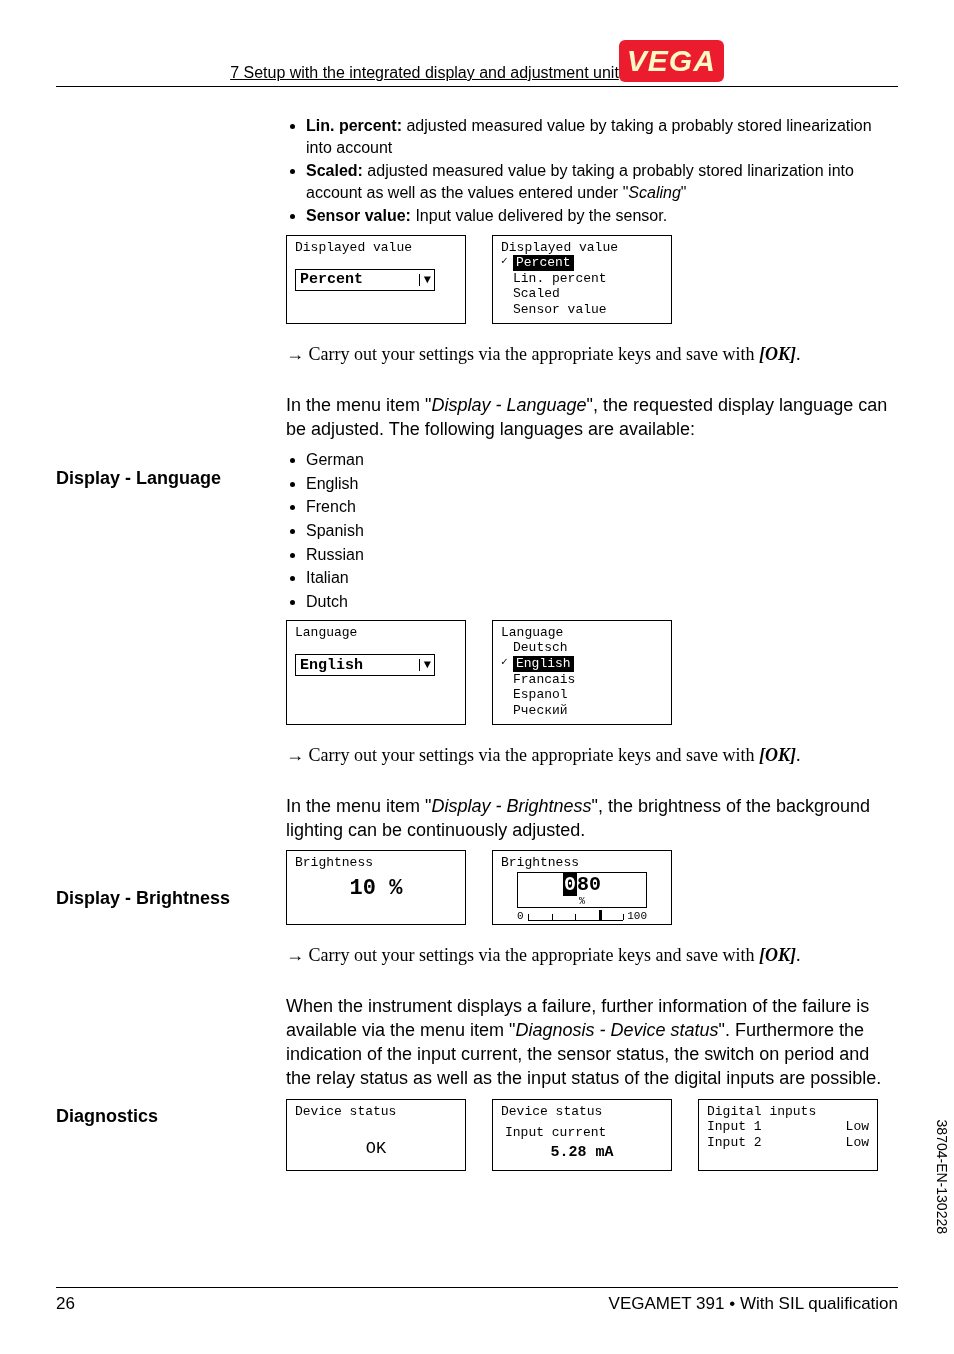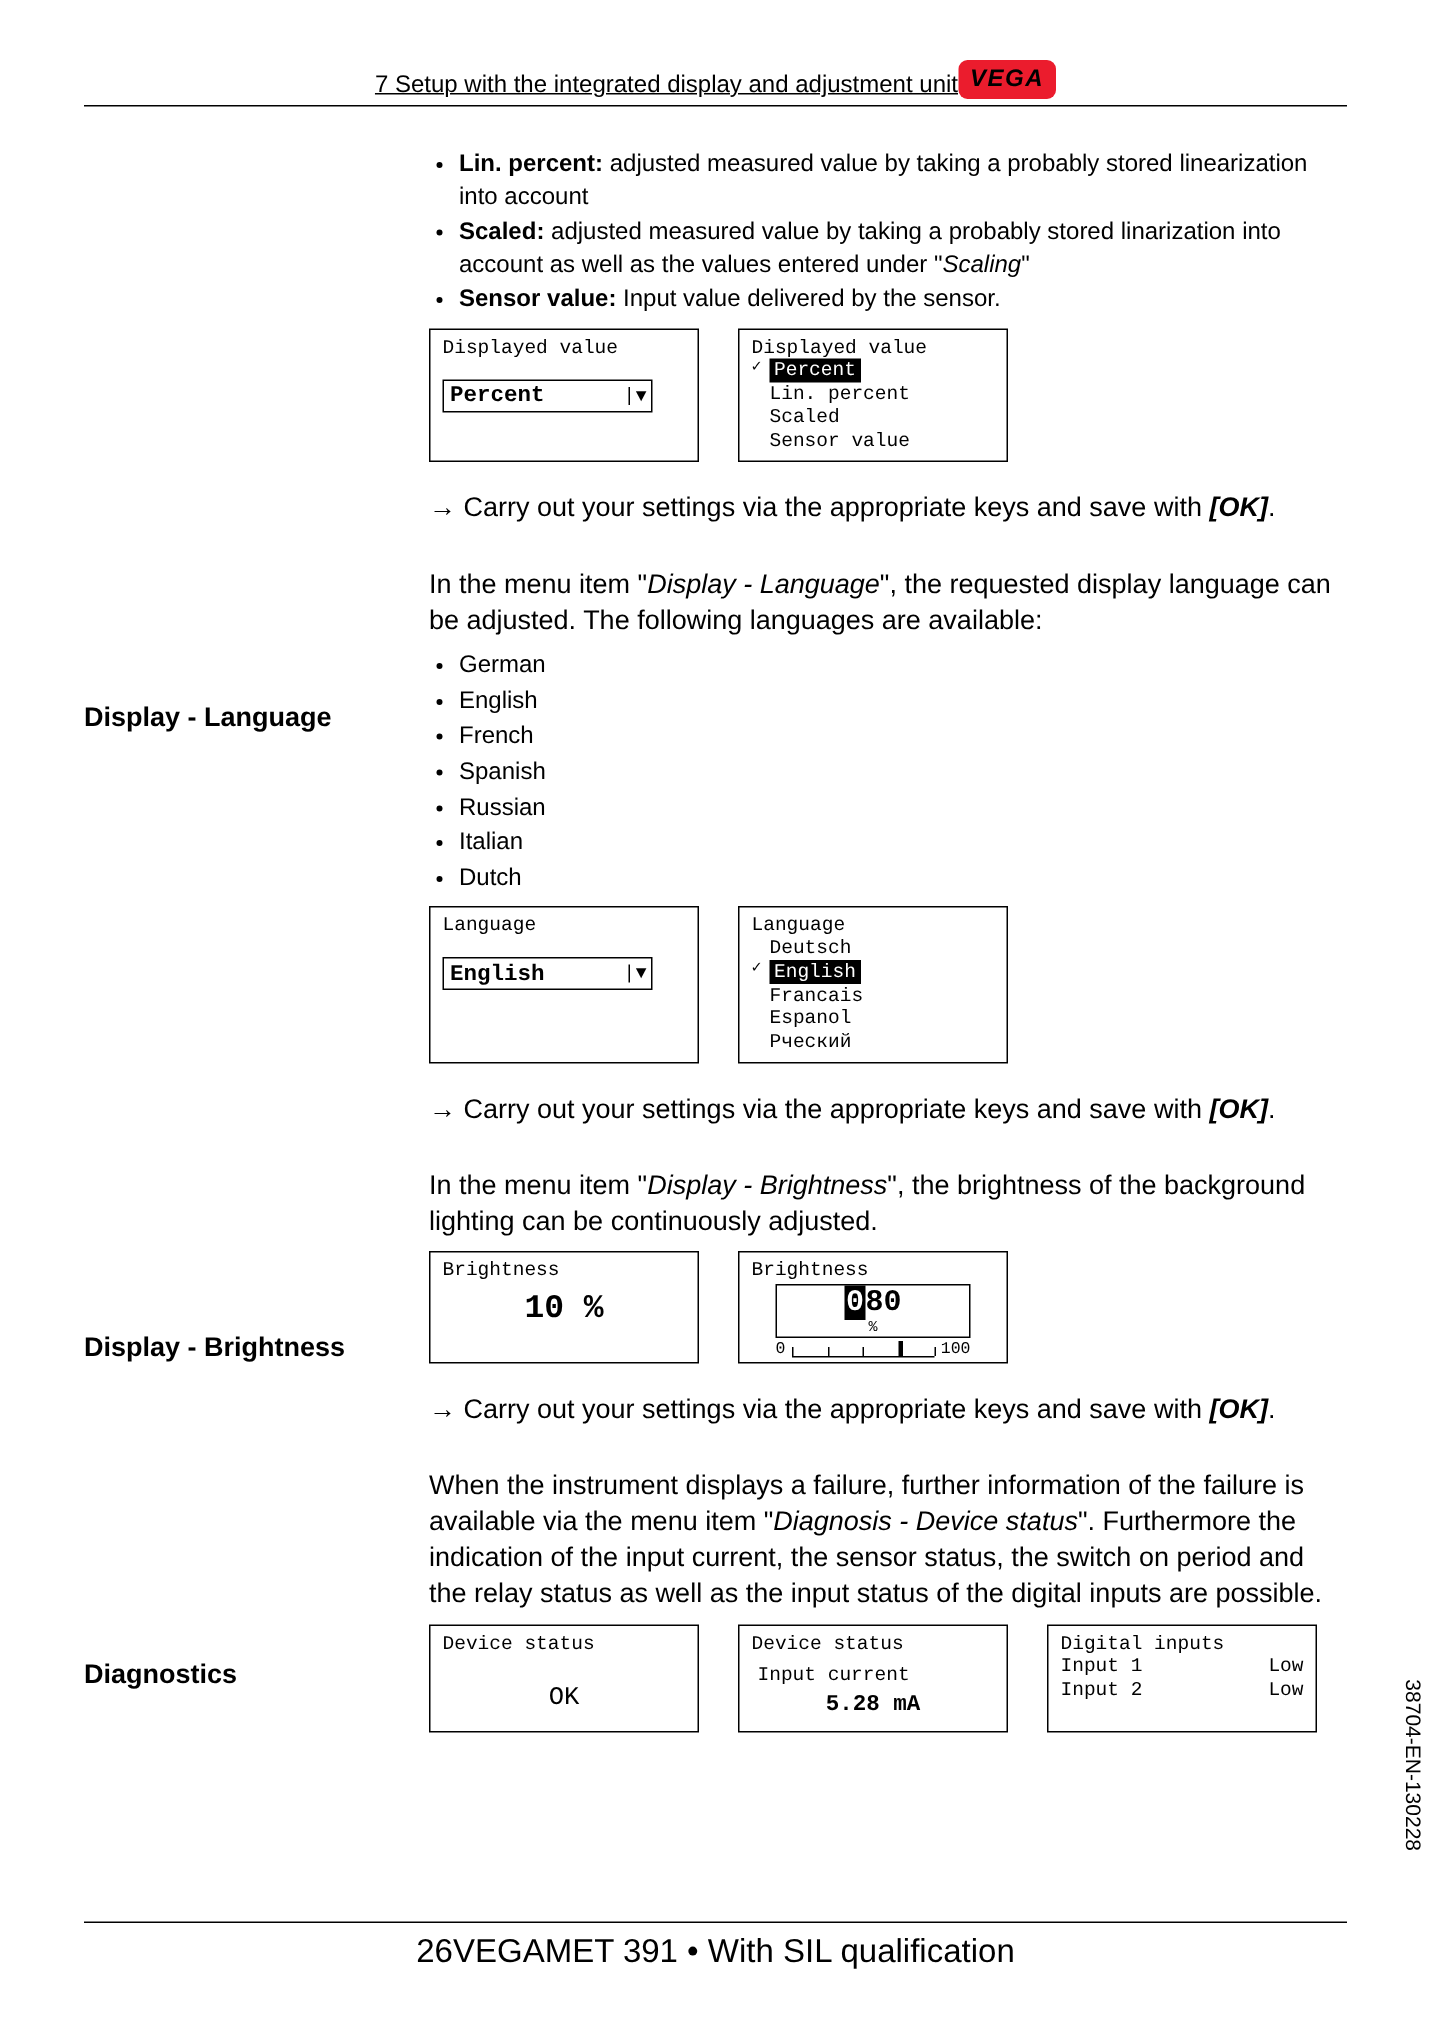--- a/index.html
+++ b/index.html
@@ -26,23 +26,23 @@
     border-bottom: 1px solid #000;
     padding-bottom: 4px;
     margin-bottom: 28px;
   }
   .header-text {
     font-size: 16px;
     text-decoration: underline;
   }
   .logo-box {
     background: #eb1c2d;
-    color: #000000;
-    font-weight: bold;
-    font-size: 16px;
+    color: #fef9c3;
+    font-weight: bold;
+    font-size: 30px;
     padding: 4px 8px 4px 8px;
     font-style: italic;
     letter-spacing: 1px;
     display: flex;
     align-items: center;
     border-radius: 6px;
   }
   .content-col {
     margin-left: 230px;
   }
@@ -124,20 +124,21 @@
   .arrow-right::before {
     content: "→  ";
     font-size: 18px;
   }
   .action-text {
     font-size: 18px;
     line-height: 1.35;
     margin-left: 20px;
     text-indent: -20px;
     margin-bottom: 26px;
+    font-family: Liberation Serif, serif;
   }
   .italic { font-style: italic; }
   .bold-italic { font-weight: bold; font-style: italic; }
   
   .brightness-big {
     font-size: 22px;
     font-weight: bold;
     text-align: center;
     margin-top: 6px;
     font-family: "Courier New", monospace;
@@ -193,24 +194,24 @@
     display: flex;
     justify-content: space-between;
     line-height: 1.25;
   }
   .footer-row {
     position: absolute;
     bottom: 40px;
     left: 56px;
     right: 56px;
     display: flex;
-    justify-content: center;
+    justify-content: space-between;
     border-top: 1px solid #000;
     padding-top: 6px;
-    font-size: 22px;
+    font-size: 17px;
   }
   .side-code {
     position: absolute;
     right: 20px;
     bottom: 120px;
     transform-origin: bottom right;
     transform: rotate(90deg);
     font-size: 14px;
   }
 </style>

